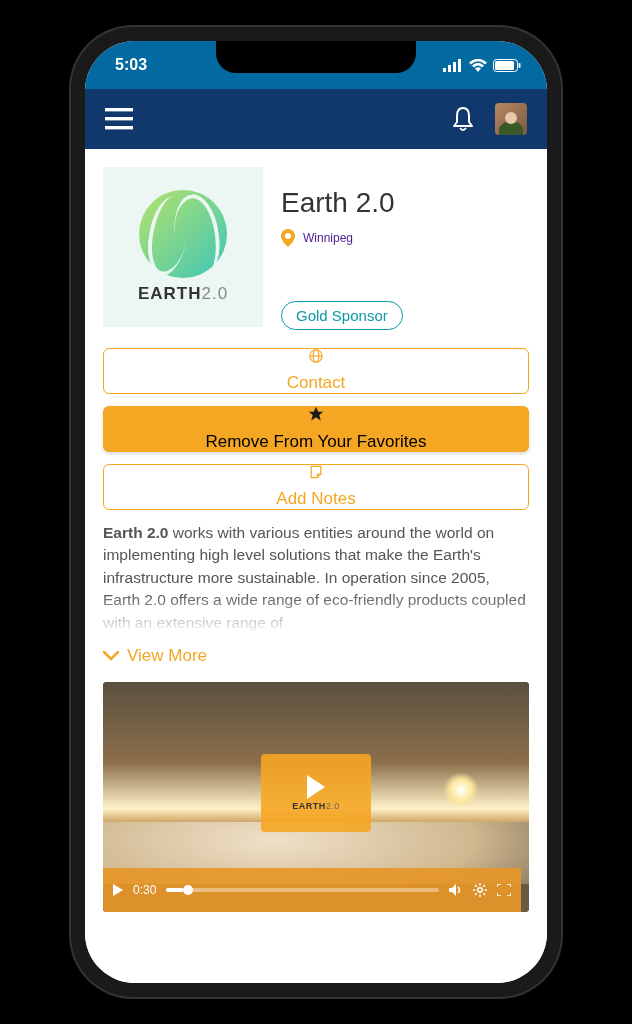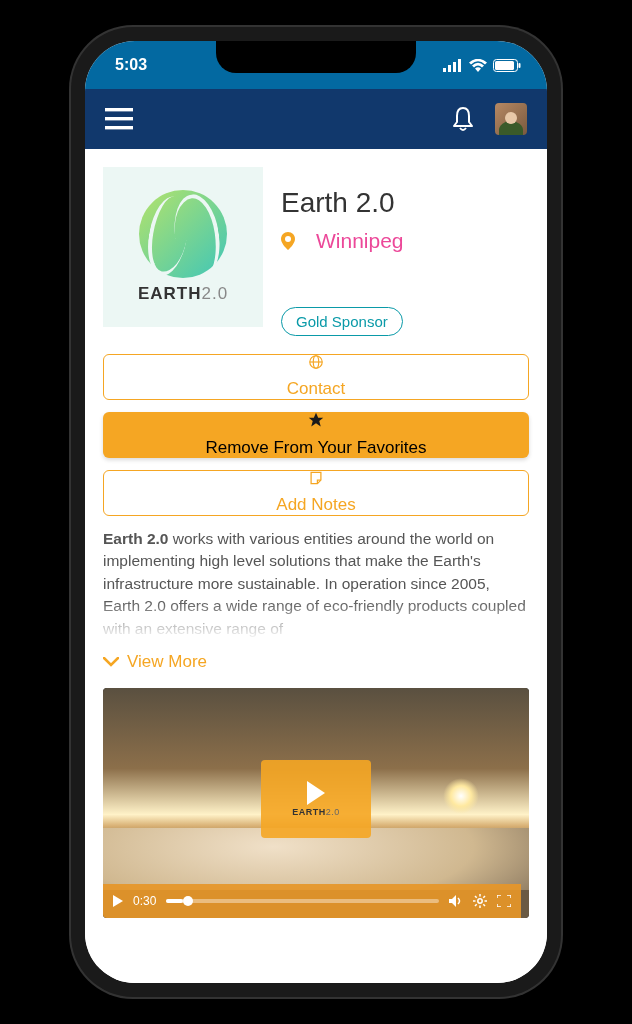--- a/index.html
+++ b/index.html
@@ -96,21 +96,21 @@
   }
   .globe::before,.globe::after{
     content:""; position:absolute; border:4px solid #ecf7f4; border-radius:50%;
   }
   .globe::before{ left:10px; top:6px; width:34px; height:76px; border-right:none; border-top:none; transform:rotate(10deg);}
   .globe::after{ right:8px; top:4px; width:40px; height:80px; border-left:none; border-bottom:none; transform:rotate(-8deg);}
   .logo-text{ font-size:17px; font-weight:700; letter-spacing:1px; color:#333;}
   .logo-text .sub{ font-weight:400; color:#888;}
   .profile-info { flex:1; padding-top:20px; }
   .title { font-size:28px; color:#333; font-weight:400; margin-bottom:10px;}
-  .location { display:flex; align-items:center; gap:21px; color:#ec4899; font-size:21px; margin-bottom:14px;}
+  .location { display:flex; align-items:center; gap:8px; color:#4c1d95; font-size:12px; margin-bottom:14px;}
   .badge {
     display:inline-block; border:1.5px solid #0a9aa8; color:#0a9aa8;
     border-radius:16px; padding:5px 14px; font-size:15px;margin-top:40px;
   }
   .action-btn {
     width:100%; height:46px; border-radius:6px;
     display:flex; align-items:center; justify-content:center; gap:10px;
     font-size:17px; margin-bottom:12px; cursor:pointer;flex-direction:column;
   }
   .btn-outline { border:1px solid #f5a623; color:#f5a623; background:#fff; }
@@ -127,21 +127,21 @@
   .sun { position:absolute; right:50px; top:90px; width:36px;height:36px; border-radius:50%; background:radial-gradient(circle,#fff,#ffe9a0 40%,rgba(255,233,160,0) 70%);}
   .clouds{ position:absolute; left:0;right:0; top:140px; bottom:28px; background:radial-gradient(ellipse 400px 120px at 40% 30%, #f0e0c8, #d0b890 50%, #6a5a48 90%);}
   .play-badge{
     position:absolute; left:50%; top:48%; transform:translate(-50%,-50%);
     width:110px;height:78px; background:rgba(245,166,35,0.9); border-radius:4px;
     display:flex; flex-direction:column; align-items:center; justify-content:center; gap:2px;
   }
   .play-badge .tri{ width:0;height:0;border-left:18px solid #fff;border-top:12px solid transparent;border-bottom:12px solid transparent;}
   .play-badge .pbtxt{ font-size:9px;font-weight:700;color:#333;letter-spacing:0.5px;}
   .video-controls{
-    position:absolute; left:0;right:8px;bottom:0; height:34px;
+    position:absolute; left:0;right:8px;bottom:0; height:44px;
     background:rgba(230,150,40,0.92);
     display:flex; align-items:center; gap:10px; padding:0 10px;
     color:#fff; font-size:12px;
   }
   .vc-track{ flex:1; height:4px; background:rgba(255,255,255,0.4); border-radius:2px; position:relative;}
   .vc-track::before{ content:""; position:absolute; left:0;top:0;bottom:0; width:6%; background:#fff; border-radius:2px;}
   .vc-track::after{ content:""; position:absolute; left:6%; top:-3px; width:10px;height:10px;border-radius:50%;background:#fff;}
 </style>
 </head>
 <body>

